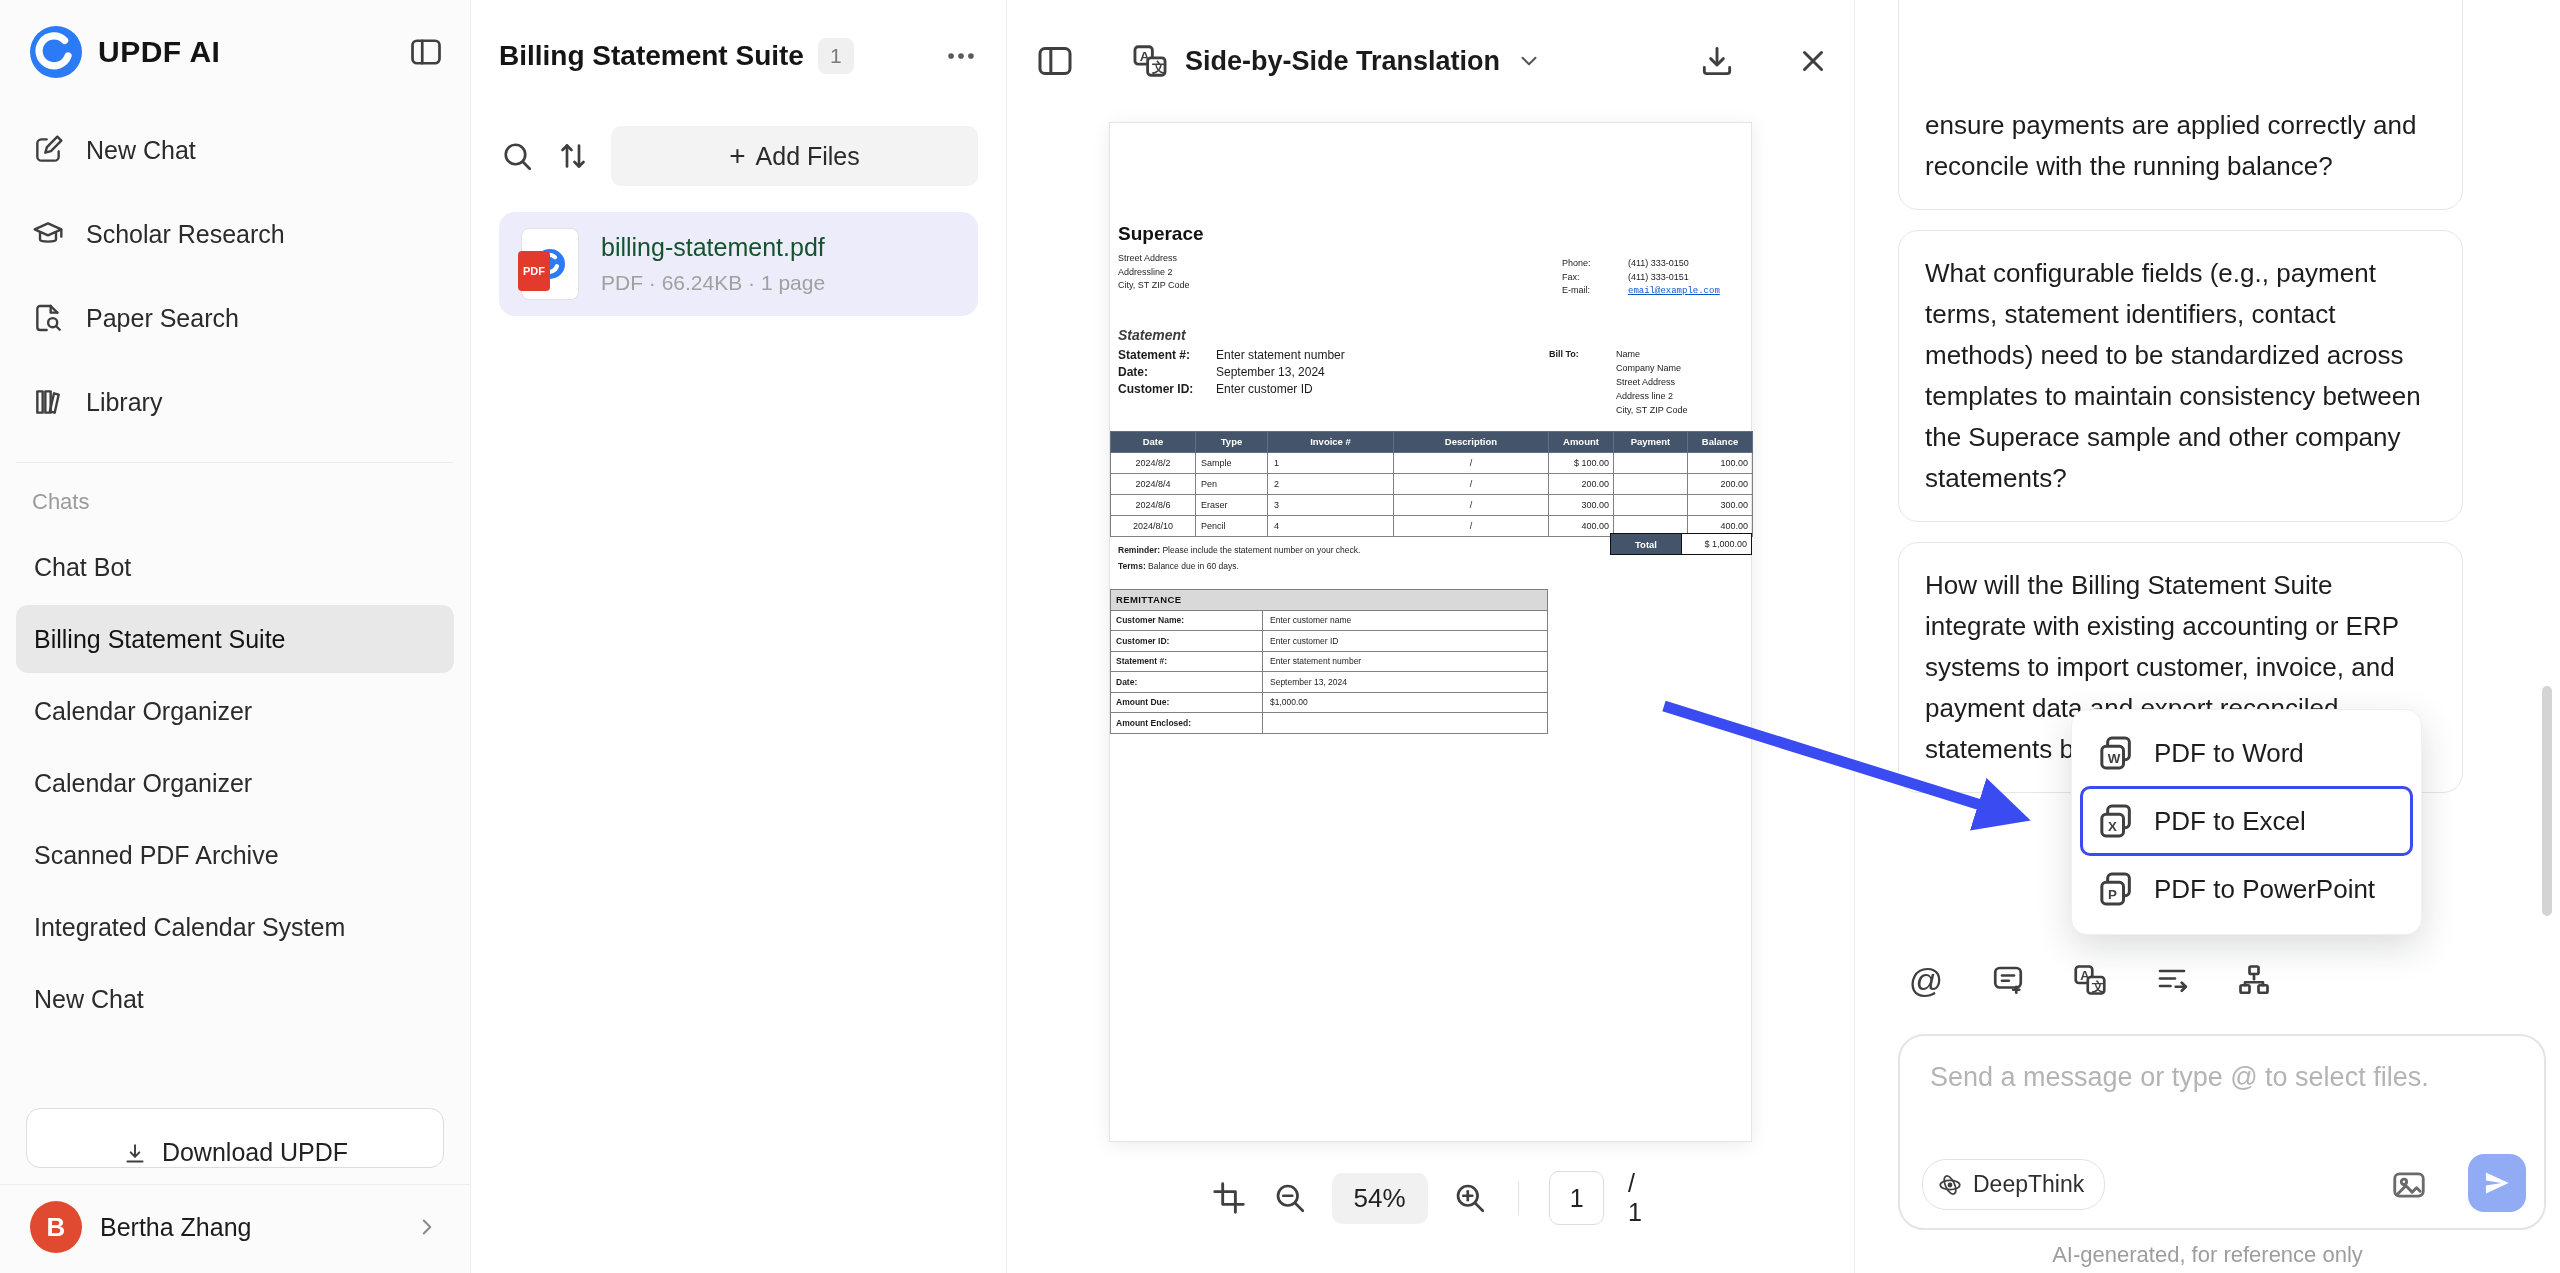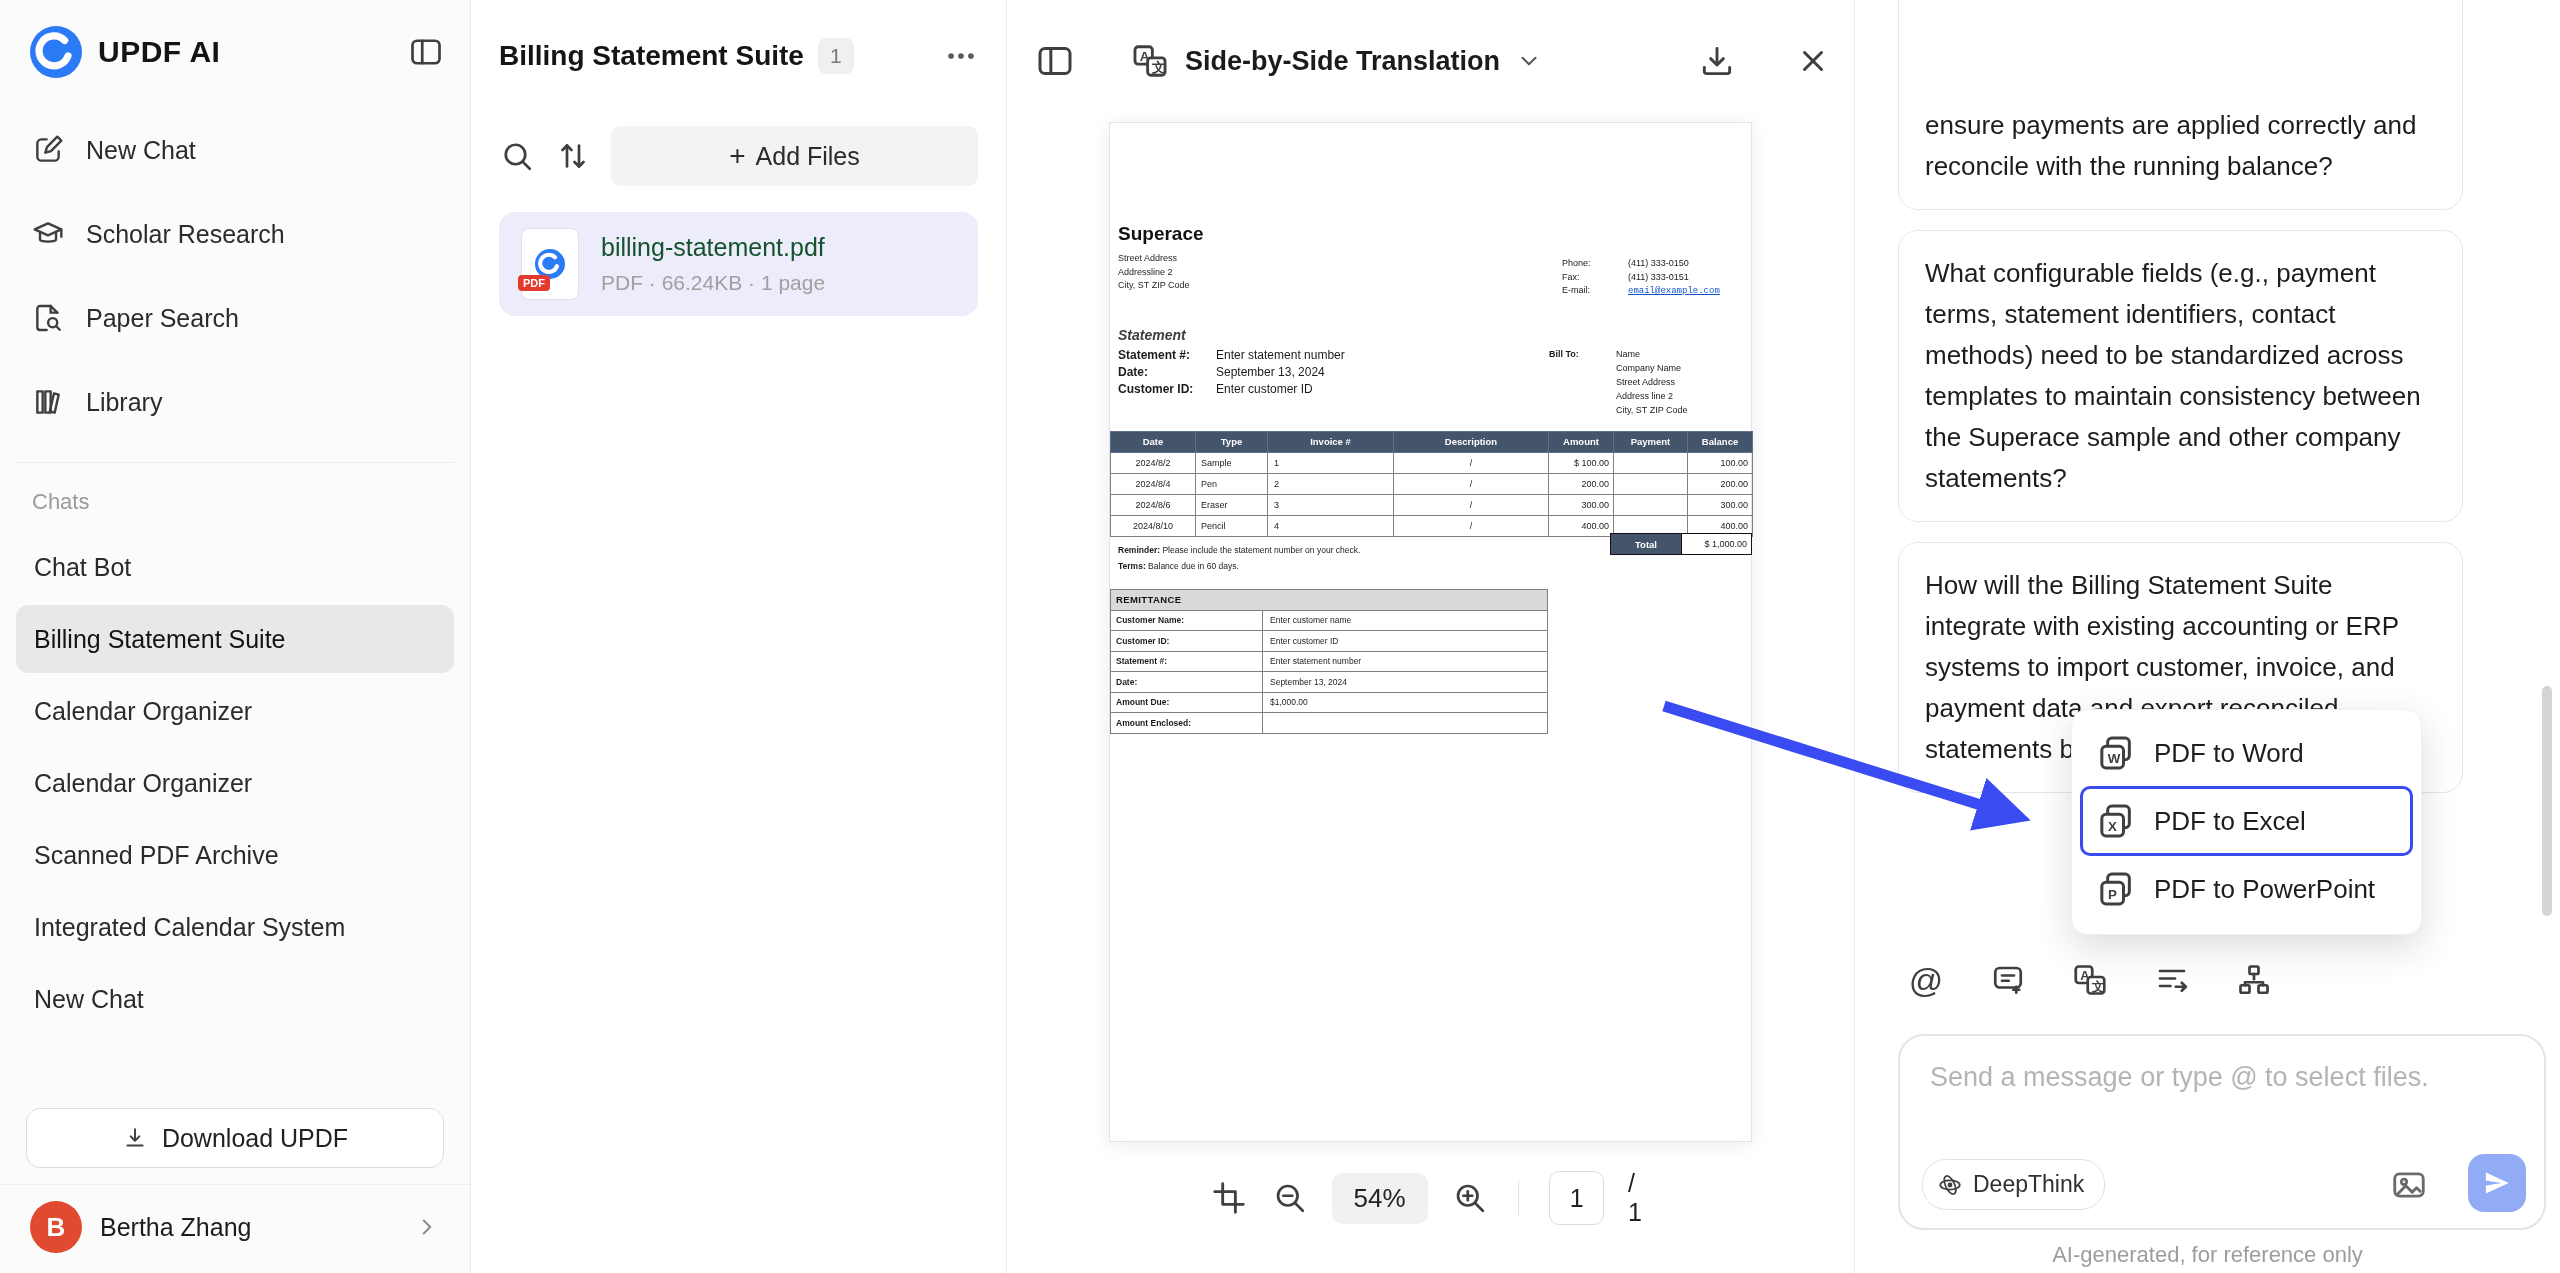--- a/index.html
+++ b/index.html
@@ -12,39 +12,39 @@
   .sb-header { display: flex; align-items: center; gap: 16px; padding: 26px 26px 4px 30px; }
   .brand { font-size: 30px; font-weight: 800; color: #141414; letter-spacing: .5px; }
   .collapse-btn { margin-left: auto; cursor: pointer; display: flex; }
   .sb-nav { padding: 30px 16px 0 16px; }
   .sb-item { display: flex; align-items: center; gap: 22px; height: 76px; margin-bottom: 8px; padding: 0 16px; border-radius: 12px; font-size: 25px; color: #2b2b2b; cursor: pointer; }
   .chats-sec { margin: 22px 16px 0 16px; border-top: 1px solid #ececec; padding-top: 16px; }
   .chats-label { font-size: 22px; color: #9b9b9b; padding: 10px 16px 18px 16px; }
   .chat-item { display: flex; align-items: center; height: 68px; margin-bottom: 4px; padding: 0 18px; border-radius: 12px; font-size: 25px; color: #2b2b2b; cursor: pointer; white-space: nowrap; overflow: hidden; }
   .chat-item.selected { background: #e8e8e8; color: #141414; font-weight: 500; }
   .sb-bottom { position: absolute; bottom: 0; left: 0; right: 0; }
-  .download-btn { margin: 0 26px 16px 26px; height: 60px; border: 1.6px solid #dcdcdc; border-radius: 14px; background: #fff; display: flex; align-items: center; justify-content: center; gap: 14px; font-size: 25px; color: #222; cursor: pointer; }
+  .download-btn { margin: 0 26px 16px 26px; height: 60px; border: 1.6px solid #dcdcdc; border-radius: 14px; background: #fff; display: flex; align-items: flex-end; justify-content: center; gap: 14px; font-size: 25px; color: #222; cursor: pointer; }
   .profile { display: flex; align-items: center; gap: 18px; padding: 16px 30px 20px 30px; border-top: 1px solid #ededed; cursor: pointer; }
   .avatar { width: 52px; height: 52px; border-radius: 50%; background: #df4a30; color: #fff; font-size: 26px; font-weight: 700; display: flex; align-items: center; justify-content: center; }
   .profile-name { font-size: 25px; color: #1c1c1c; font-weight: 500; }
   .profile-chevron { margin-left: auto; display: flex; }
 
   
   .file-panel { width: 536px; flex: none; background: #fff; border-right: 1px solid #ededed; }
   .fp-header { display: flex; align-items: center; padding: 38px 28px 0 28px; }
   .fp-title { font-size: 28px; font-weight: 700; color: #151515; }
   .fp-badge { min-width: 36px; height: 36px; margin-left: 14px; background: #f0f0f0; border-radius: 8px; display: flex; align-items: center; justify-content: center; font-size: 21px; color: #7a7a7a; }
   .fp-menu { margin-left: auto; cursor: pointer; display: flex; }
   .fp-toolbar { display: flex; align-items: center; gap: 20px; padding: 0 28px; margin-top: 52px; }
   .tool-icon-btn { display: flex; cursor: pointer; }
   .add-files-btn { flex: 1; height: 60px; background: #f3f3f3; border-radius: 10px; display: flex; align-items: center; justify-content: center; gap: 10px; font-size: 25px; color: #2a2a2a; cursor: pointer; }
   .add-plus { font-size: 28px; color: #2a2a2a; }
   .file-card { margin: 26px 28px; background: #edecfb; border-radius: 16px; padding: 16px 22px; display: flex; align-items: center; gap: 22px; cursor: pointer; }
   .file-thumb { width: 58px; height: 72px; background: #fff; border: 1px solid #e2e2e2; border-radius: 8px; position: relative; display: flex; align-items: center; justify-content: center; flex: none; }
-  .file-type-badge { position: absolute; left: -4px; bottom: 8px; background: #e23b2e; color: #fff; font-size: 11px; font-weight: 700; padding: 2px 5px; border-radius: 4px; }
+  .file-type-badge { position: absolute; left: -4px; bottom: 8px; background: #e23b2e; color: #fff; font-size: 11px; font-weight: 700; padding: 14px 5px; border-radius: 4px; }
   .file-name { font-size: 25px; color: #14532d; }
   .file-meta { font-size: 21px; color: #a0a0a0; margin-top: 9px; }
 
   
   .viewer { width: 847px; flex: none; background: #fff; position: relative; display: flex; flex-direction: column; }
   .vw-header { height: 122px; flex: none; display: flex; align-items: center; padding: 0 24px 0 28px; }
   .vw-title-group { display: flex; align-items: center; gap: 16px; margin-left: 56px; cursor: pointer; }
   .vw-title { font-size: 27px; font-weight: 600; color: #1b1b1b; }
   .vw-right { margin-left: auto; display: flex; align-items: center; gap: 60px; }
   .page-wrap { flex: 1; position: relative; }

